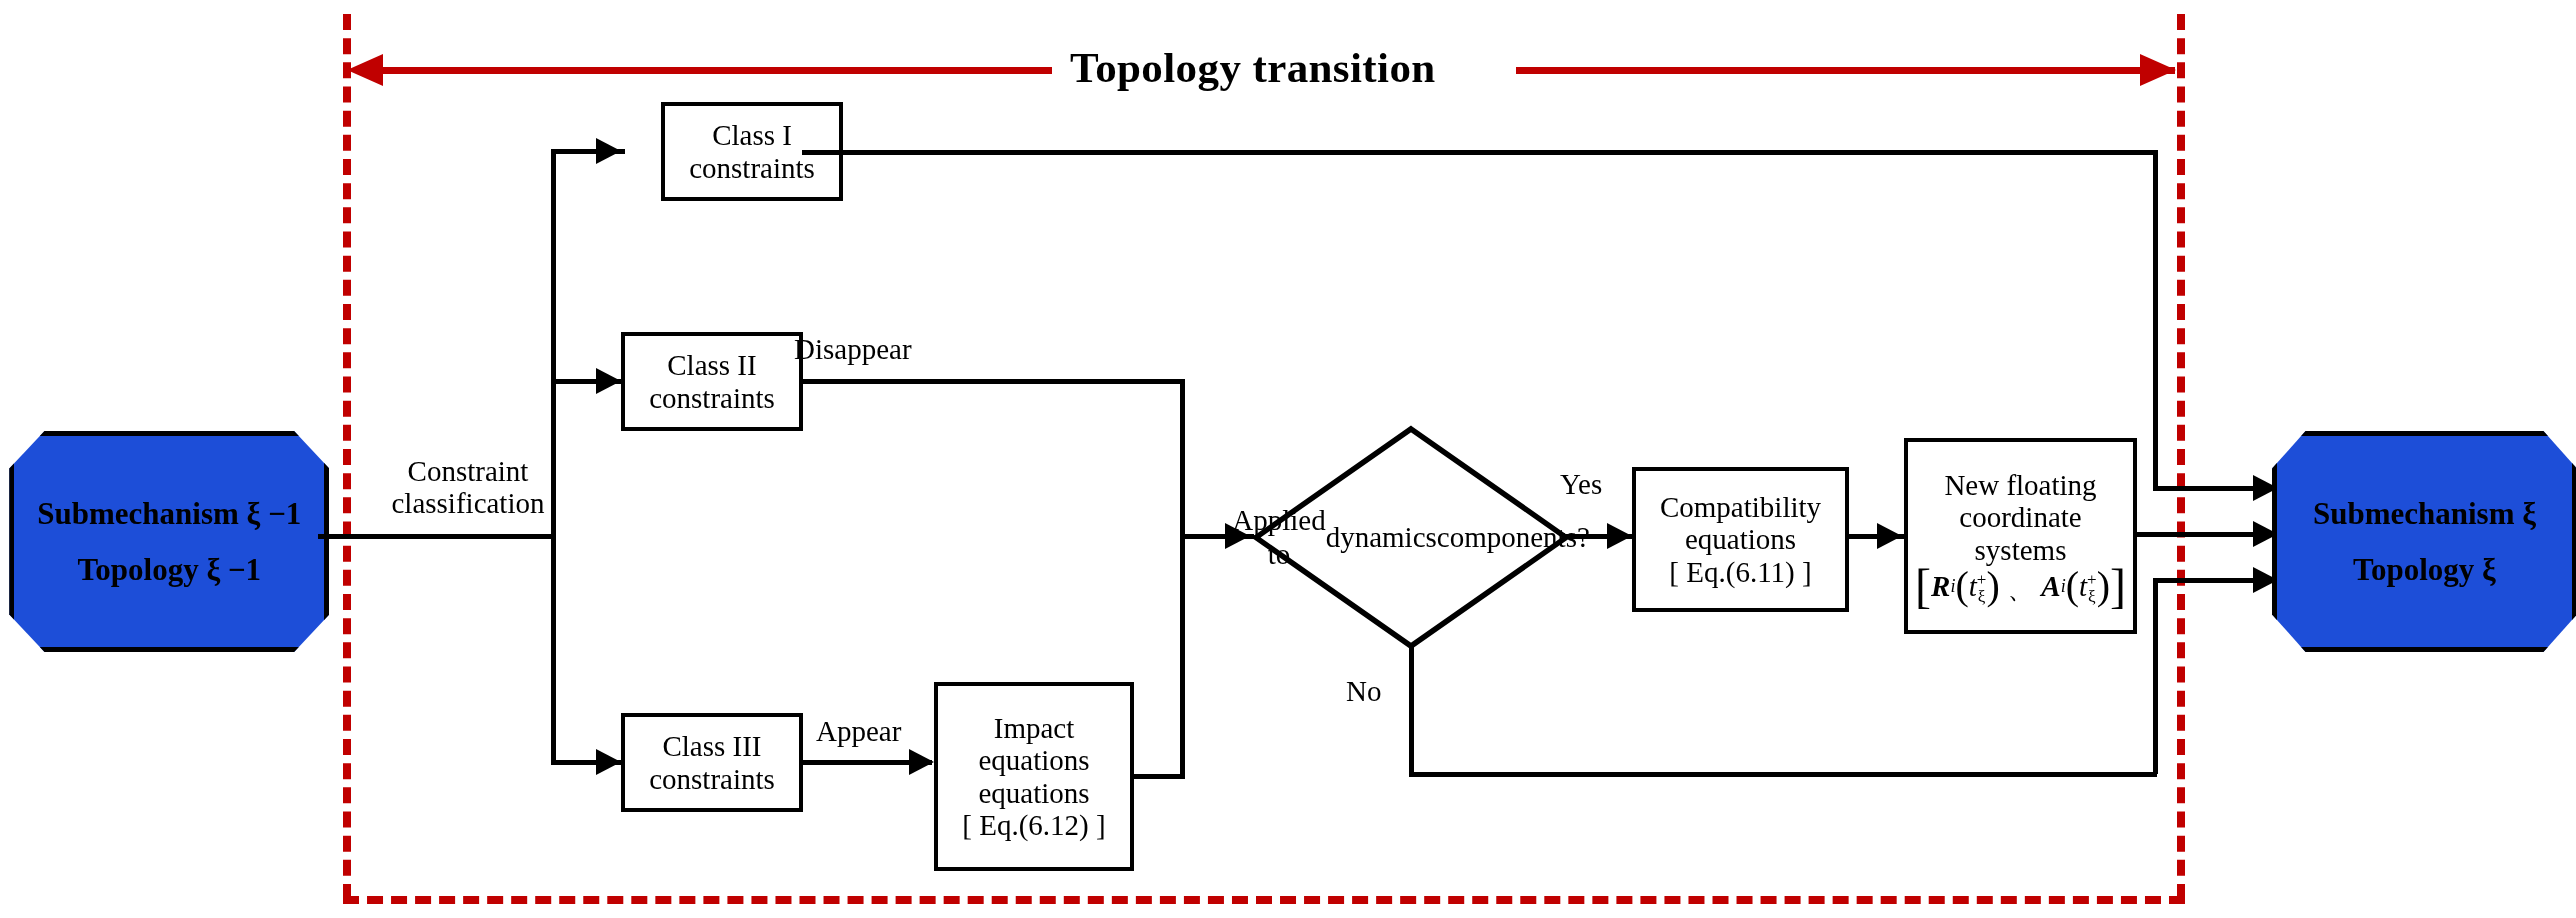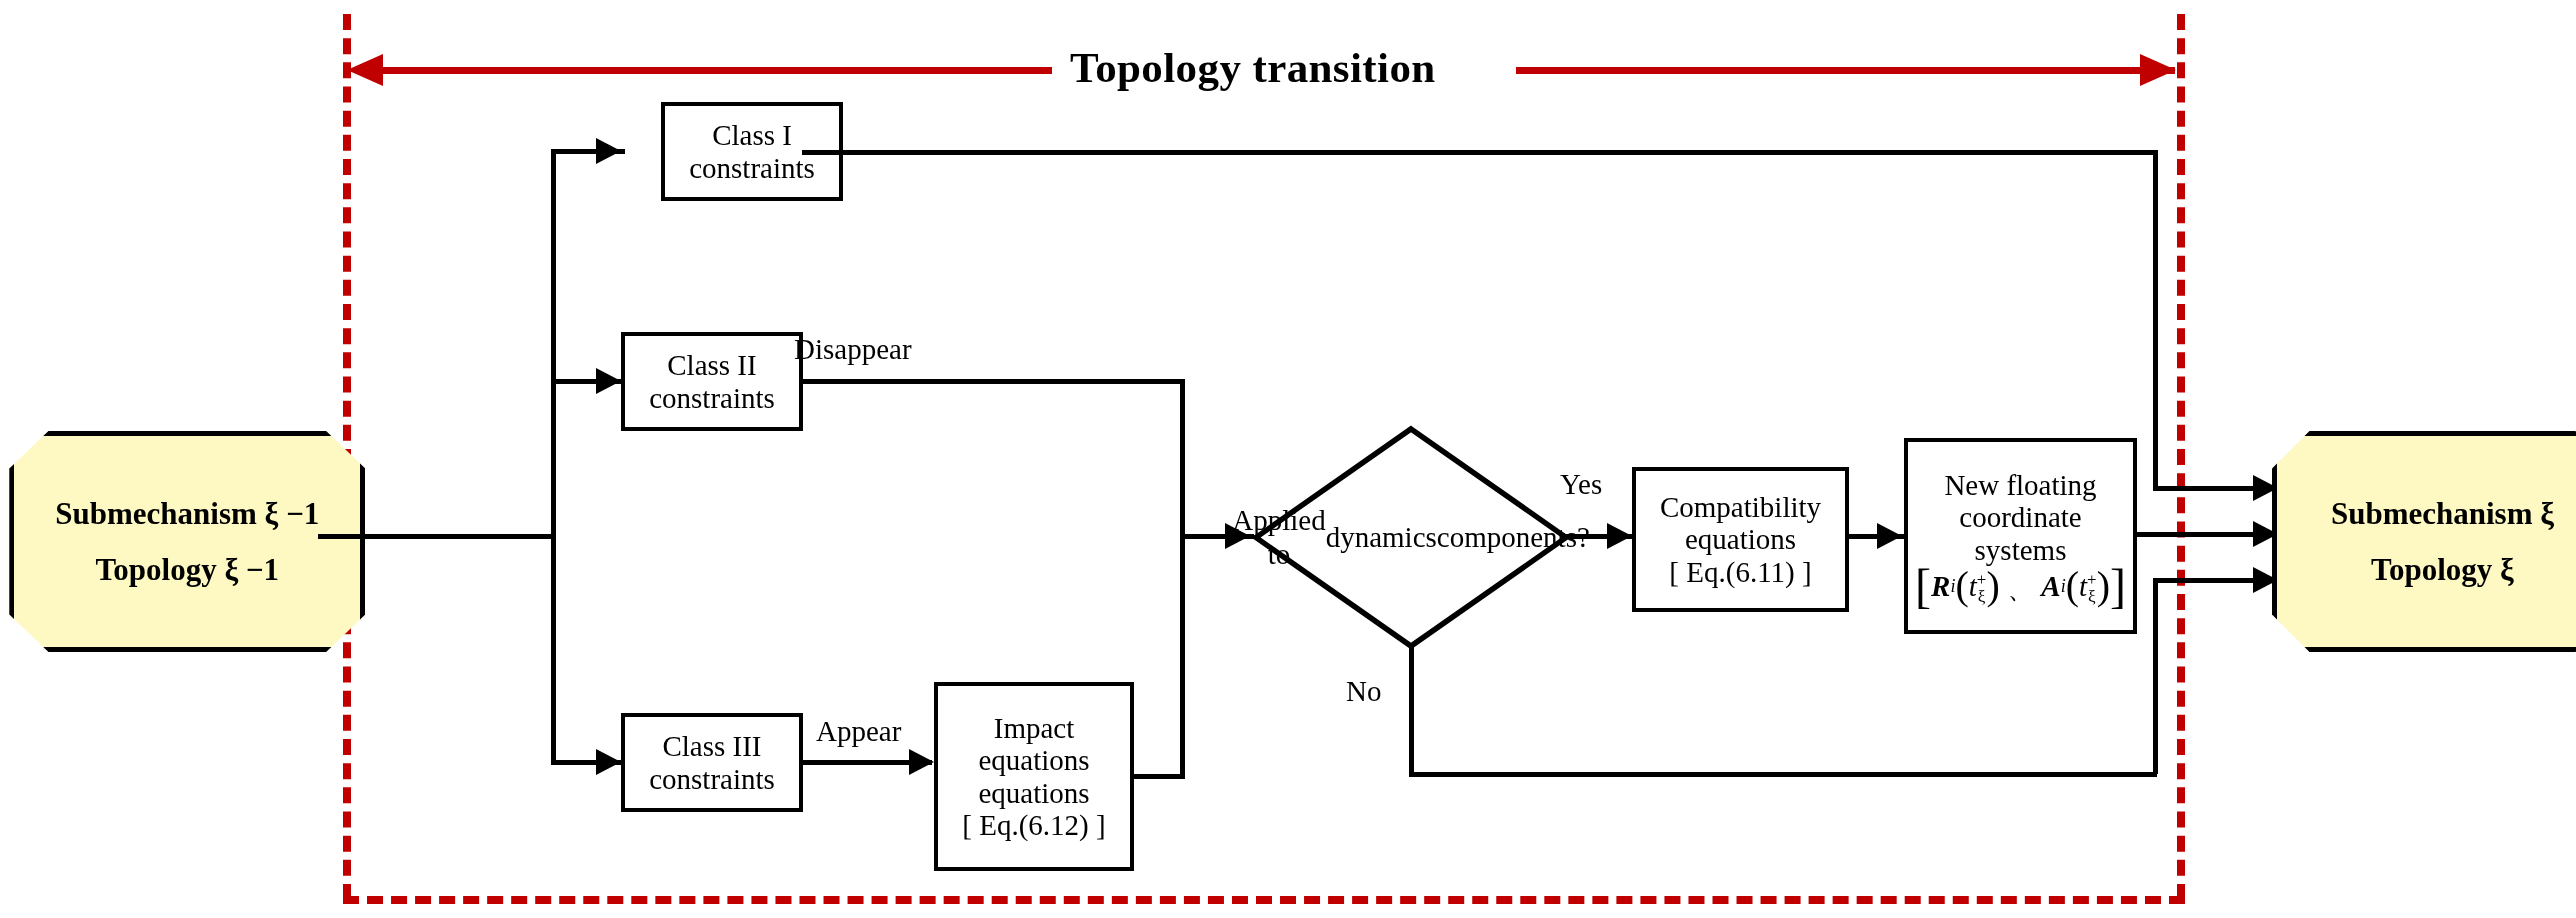--- a/index.html
+++ b/index.html
@@ -13,22 +13,22 @@
   
   .red-line{position:absolute;background:#C00000;height:7px;}
   .red-head{position:absolute;width:0;height:0;border-top:16.3px solid transparent;border-bottom:16.3px solid transparent;}
   .red-head.left{border-right:36px solid #C00000;}
   .red-head.right{border-left:36px solid #C00000;}
 
   #title{position:absolute;font-weight:bold;font-size:43px;color:#000;white-space:nowrap;
          font-family:"Liberation Serif",serif;letter-spacing:0.4px;}
 
   
-  .octa{position:absolute;background:#fef9c3;border:5.4px solid #000;
-        clip-path:polygon(11% 0,89% 0,100% 17%,100% 83%,89% 100%,11% 100%,0 83%,0 17%);padding-left:36px;}
+  .octa{position:absolute;background:#1d4ed8;border:5.4px solid #000;
+        clip-path:polygon(11% 0,89% 0,100% 17%,100% 83%,89% 100%,11% 100%,0 83%,0 17%);}
   .octa-inner{position:absolute;inset:0;display:flex;flex-direction:column;
         align-items:center;justify-content:center;gap:20px;}
   .octa-inner div{font-weight:bold;font-size:31px;color:#000;white-space:nowrap;}
 
   
   .box{position:absolute;background:#fff;border:4.7px solid #000;box-sizing:border-box;}
   .box .txt{position:absolute;inset:0;display:flex;flex-direction:column;
             align-items:center;justify-content:center;text-align:center;
             font-size:29px;line-height:1.12;color:#000;}
 
@@ -78,20 +78,24 @@
 
   <div class="octa" style="left:9.3px;top:431px;width:310px;height:211px;">
     <div class="octa-inner">
       <div>Submechanism ξ −1</div>
       <div>Topology ξ −1</div>
     </div>
   </div>
 
   <div class="ln-h" style="left:318px;top:534px;width:237px;"></div>
 
+  <div class="elab2" style="left:379px;top:455px;width:178px;">
+    <span>Constraint</span><br>
+    <span>classification</span>
+  </div>
 
   <div class="ln-v" style="left:551px;top:149px;width:4.7px;height:616px;"></div>
 
   <div class="ln-h" style="left:551px;top:149px;width:74px;"></div>
   <div class="ah" style="left:596px;top:138px;"></div>
   <div class="box" style="left:621px;top:102px;width:182px;height:99px;margin-left:40px;">
     <div class="txt">
       <span>Class I</span>
       <span>constraints</span>
     </div>

